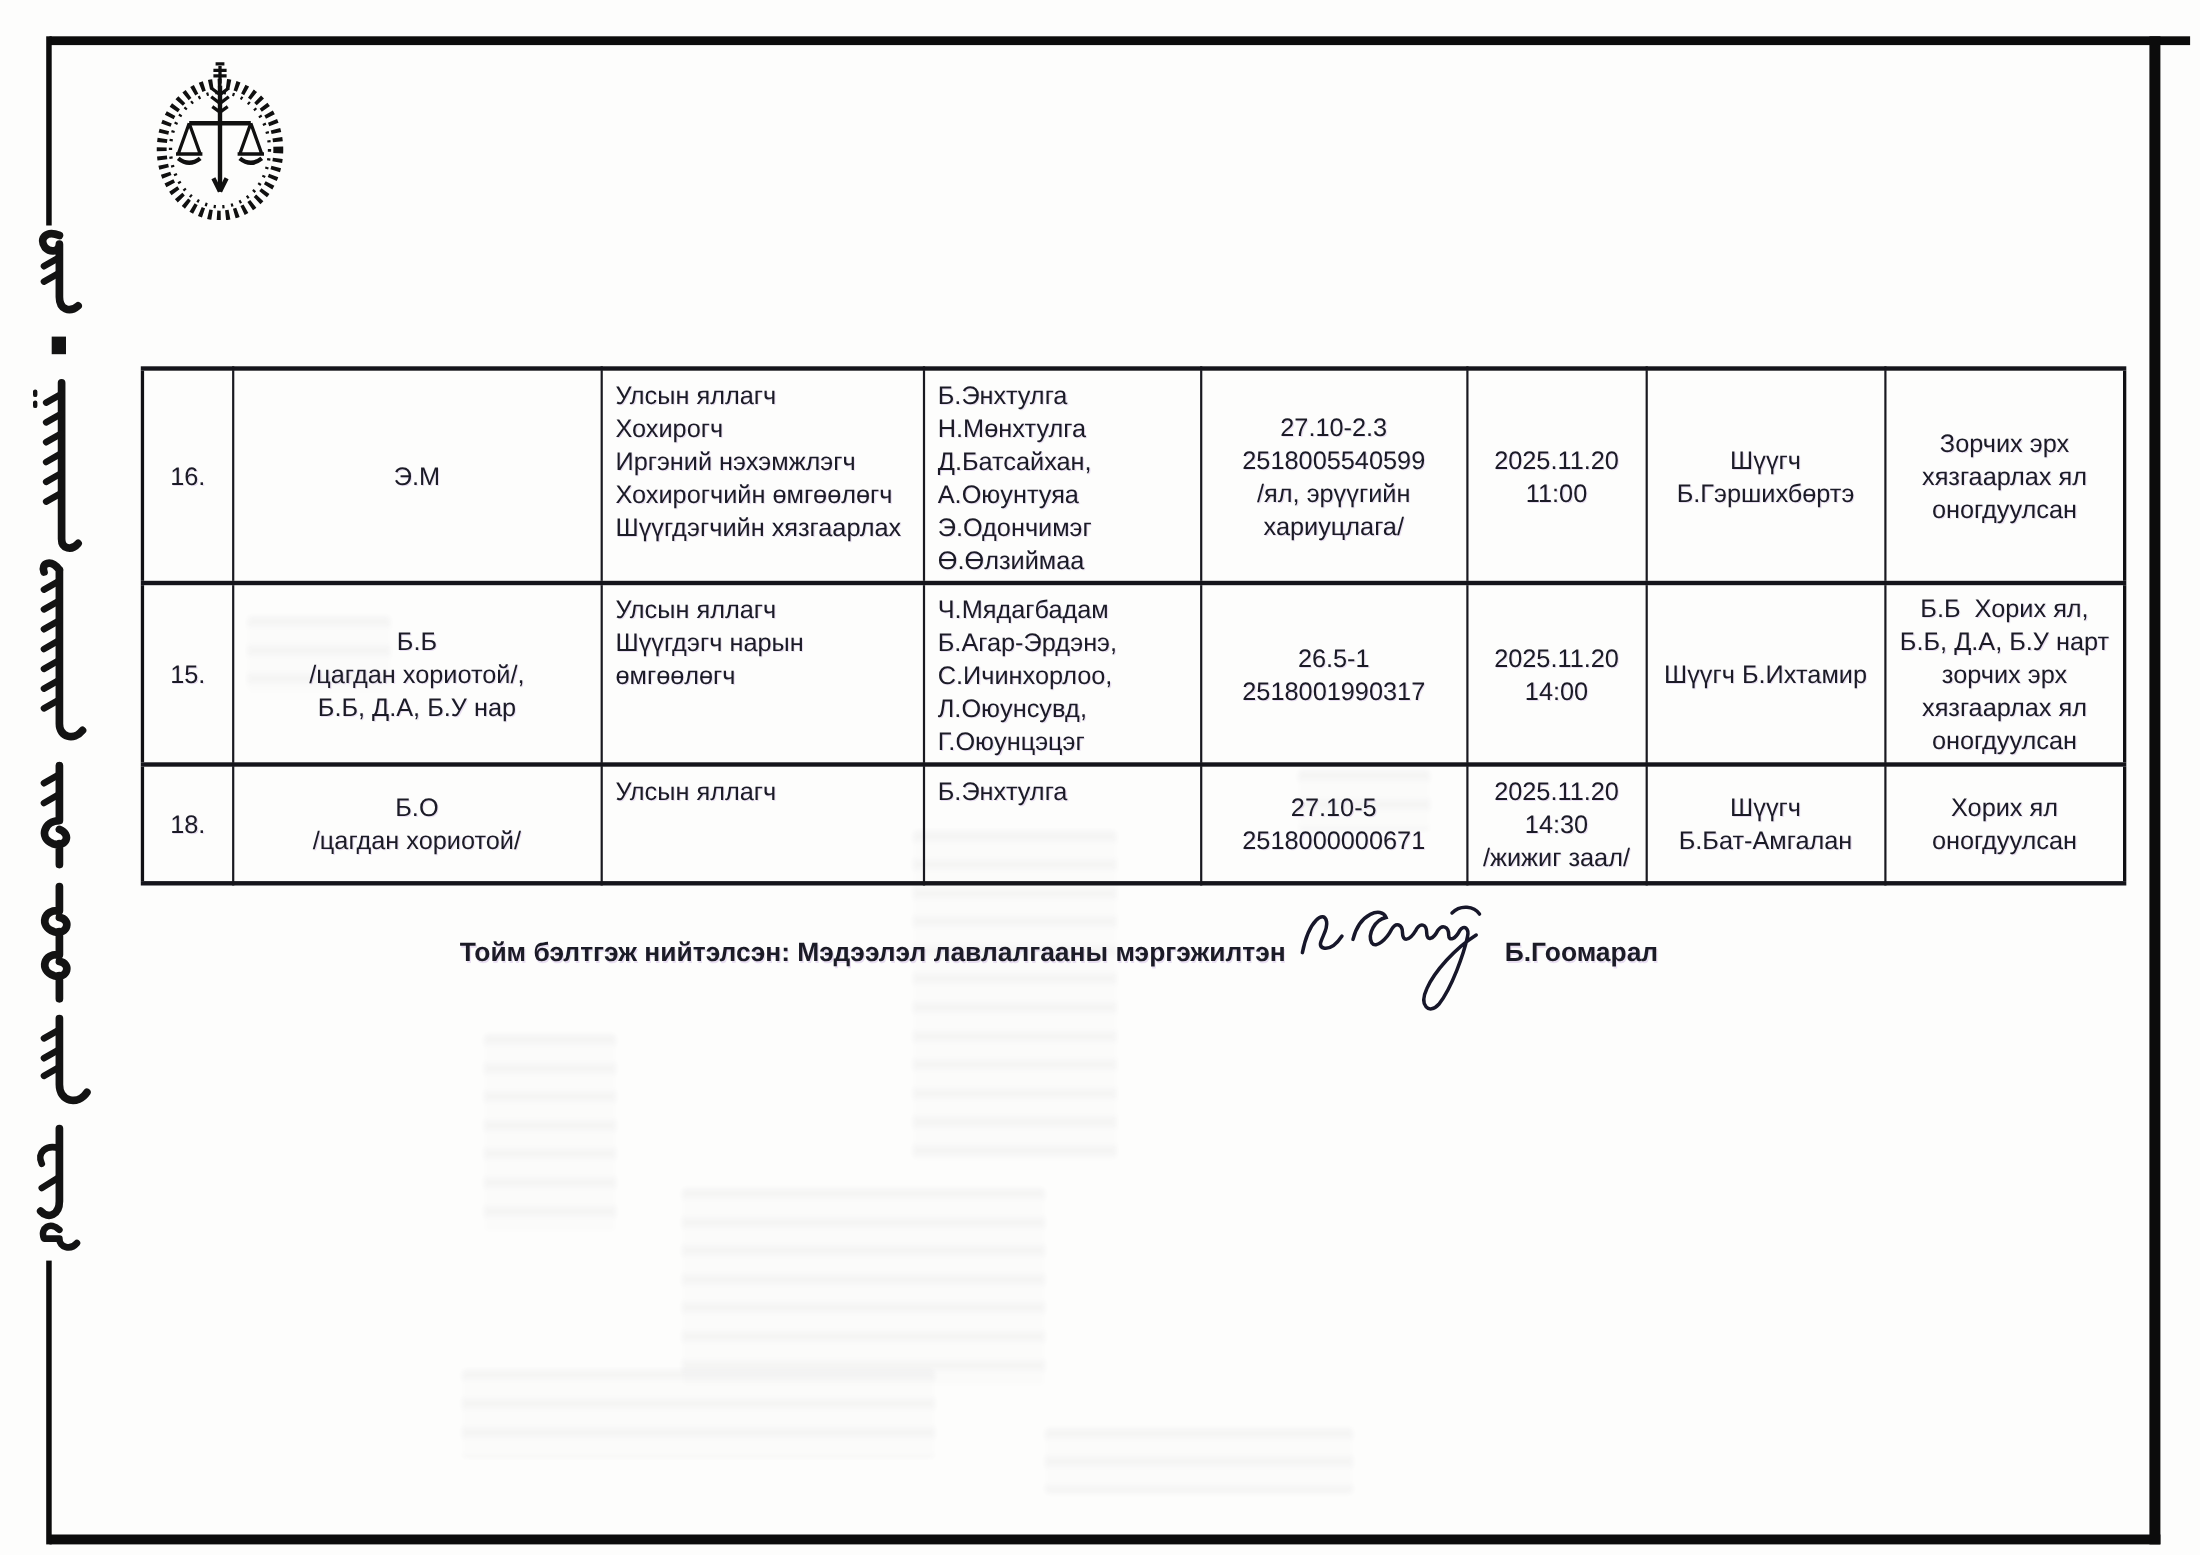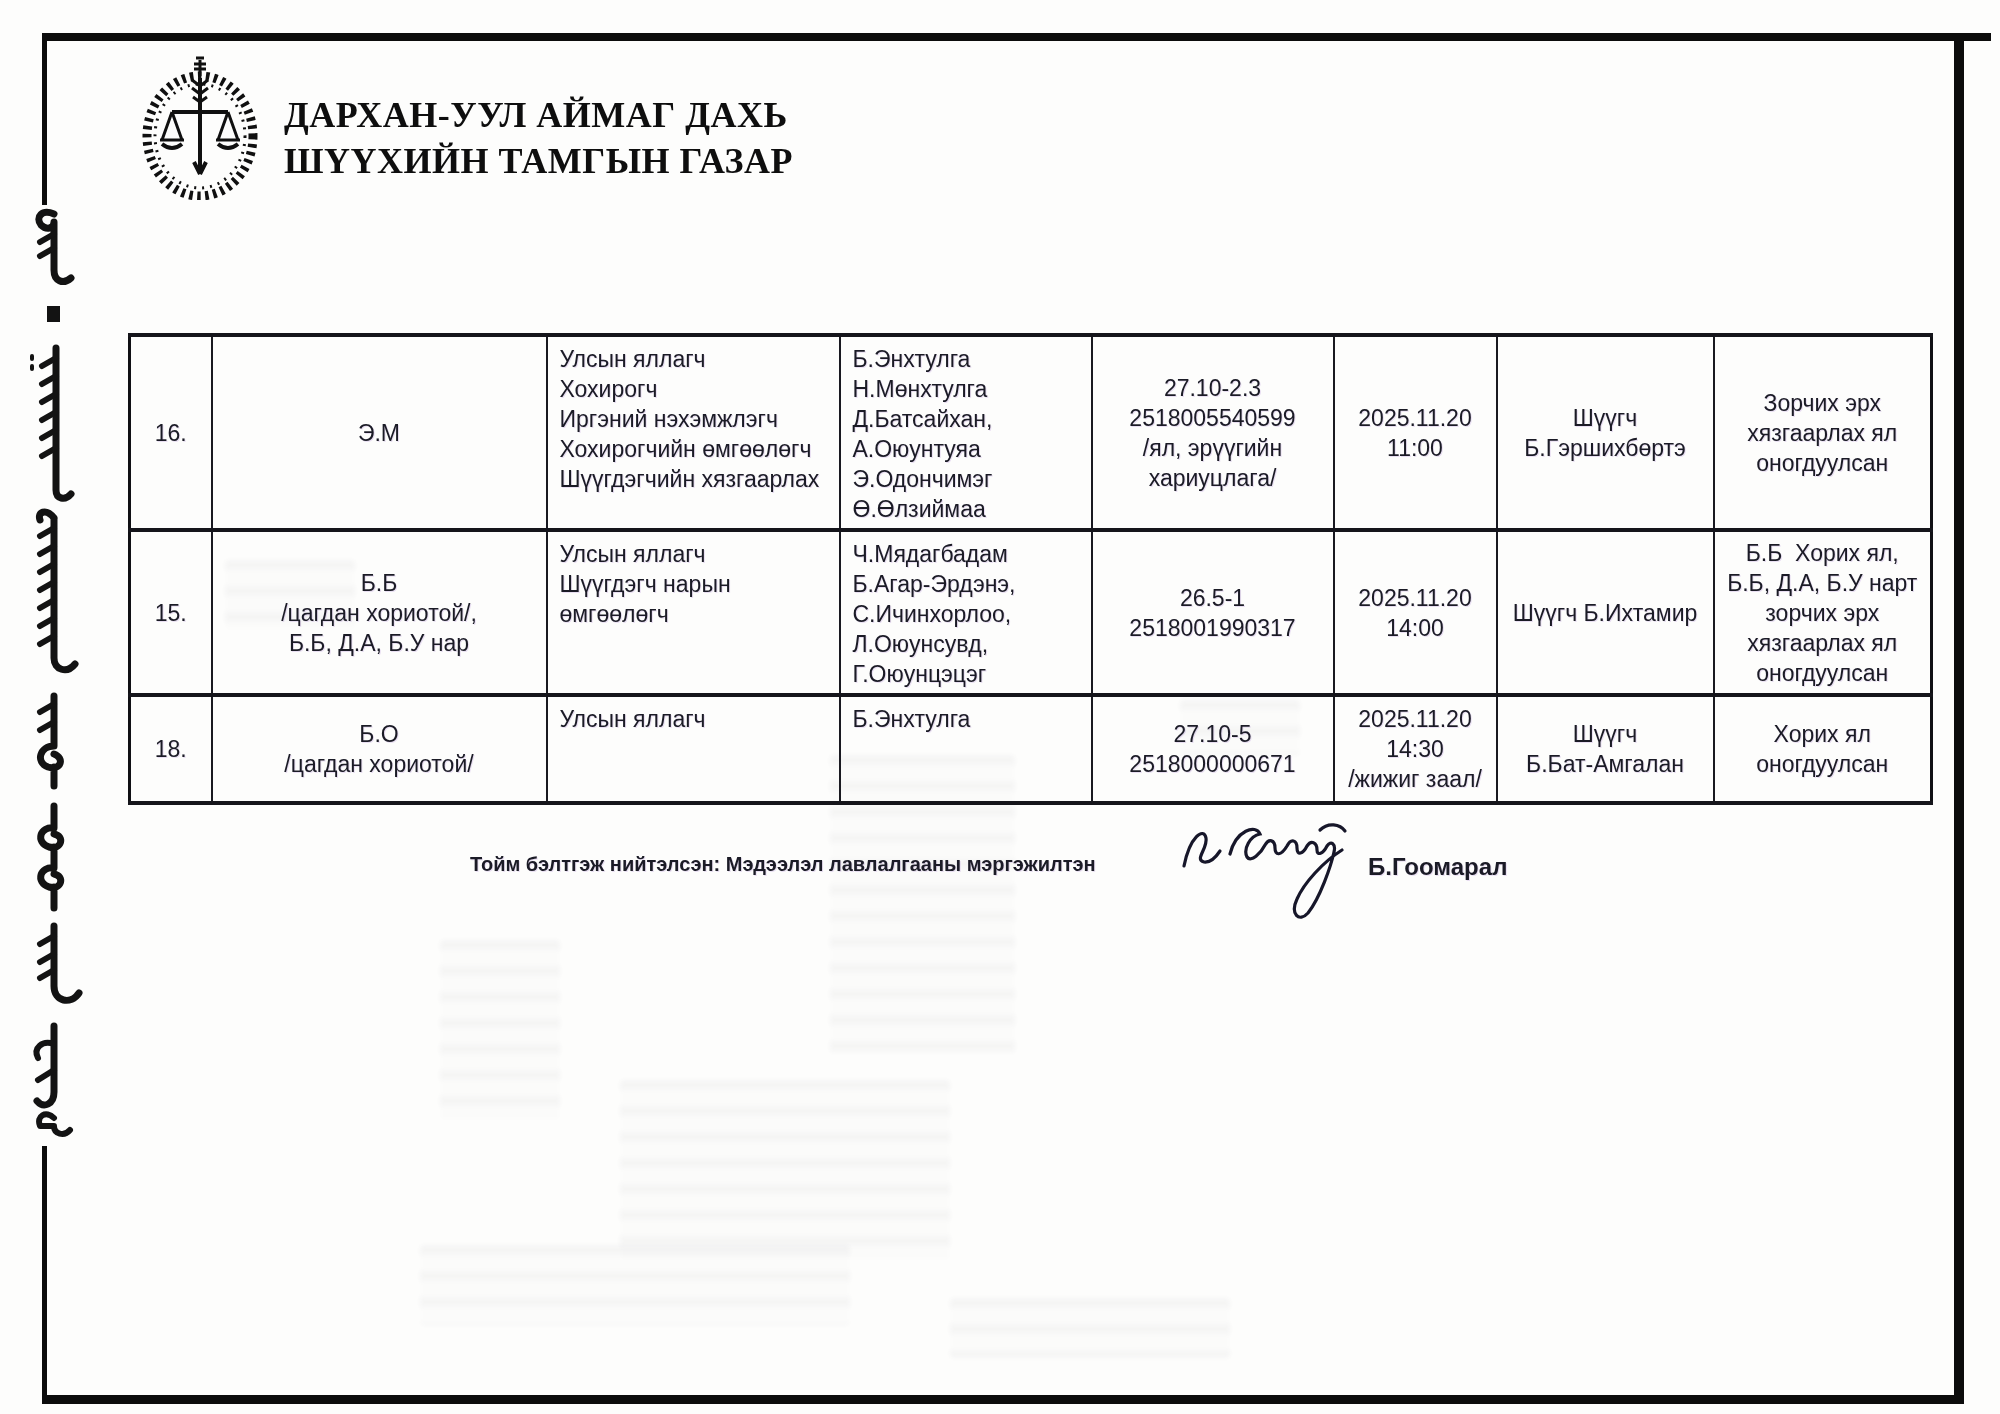--- a/index.html
+++ b/index.html
@@ -34,21 +34,21 @@
   #court-table td div{white-space:pre-wrap;}
   #court-table tr{border-top:4px solid #15151b;border-bottom:4px solid #15151b;}
   #court-table{border:3px solid #101014;}
   #court-table tr:nth-child(1){height:158px;}
   #court-table tr:nth-child(2){height:135px;}
   #court-table tr:nth-child(3){height:108px;}
   #court-table td.col-roles,#court-table td.col-participants{
       text-align:left;vertical-align:top;padding:7px 6px 4px 12px;}
 
   
-  #footer-caption{position:absolute;left:470px;top:853px;font-size:20px;font-weight:bold;
+  #footer-caption{position:absolute;left:418px;top:853px;font-size:24px;font-weight:bold;
                   color:#1b1b26;text-shadow:1px 1px 0 rgba(130,70,190,0.16);}
   #signature{position:absolute;left:1168px;top:800px;width:210px;height:140px;}
   #signature path{stroke:#17172a;stroke-width:3.2;fill:none;stroke-linecap:round;}
   #signer-name{position:absolute;left:1368px;top:853px;font-size:24px;font-weight:bold;
                color:#1b1b26;text-shadow:1px 1px 0 rgba(130,70,190,0.16);}
 
   
   .artifact{position:absolute;opacity:.42;filter:blur(2px);border-radius:4px;
     background:repeating-linear-gradient(180deg,rgba(75,75,88,.10) 0 10px,rgba(75,75,88,.02) 10px 26px);}
   #art1{left:225px;top:560px;width:130px;height:70px;}
@@ -114,24 +114,20 @@
       <path d="M34,56 L90,56" stroke-width="4"></path>
 
       <path d="M34,56 L24,84 M34,56 L44,84 M22,84 L46,84" stroke-width="3"></path>
       <path d="M24,88 Q34,96 44,88" stroke-width="4"></path>
 
       <path d="M90,56 L80,84 M90,56 L100,84 M78,84 L102,84" stroke-width="3"></path>
       <path d="M80,88 Q90,96 100,88" stroke-width="4"></path>
     </g>
   </svg>
 
-  <div id="org-name">
-    <div>ДАРХАН-УУЛ АЙМАГ ДАХЬ</div>
-    <div>ШҮҮХИЙН ТАМГЫН ГАЗАР</div>
-  </div>
 
   <table id="court-table">
     <colgroup>
       <col style="width:82px">
         <col style="width:335px">
         <col style="width:293px">
         <col style="width:252px">
       <col style="width:242px">
         <col style="width:163px">
         <col style="width:217px">

